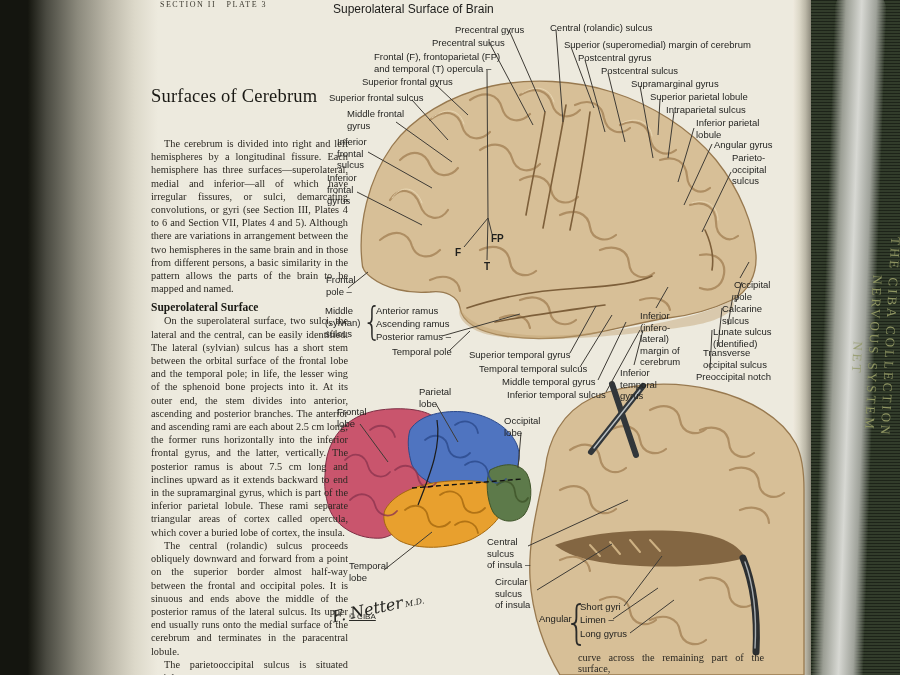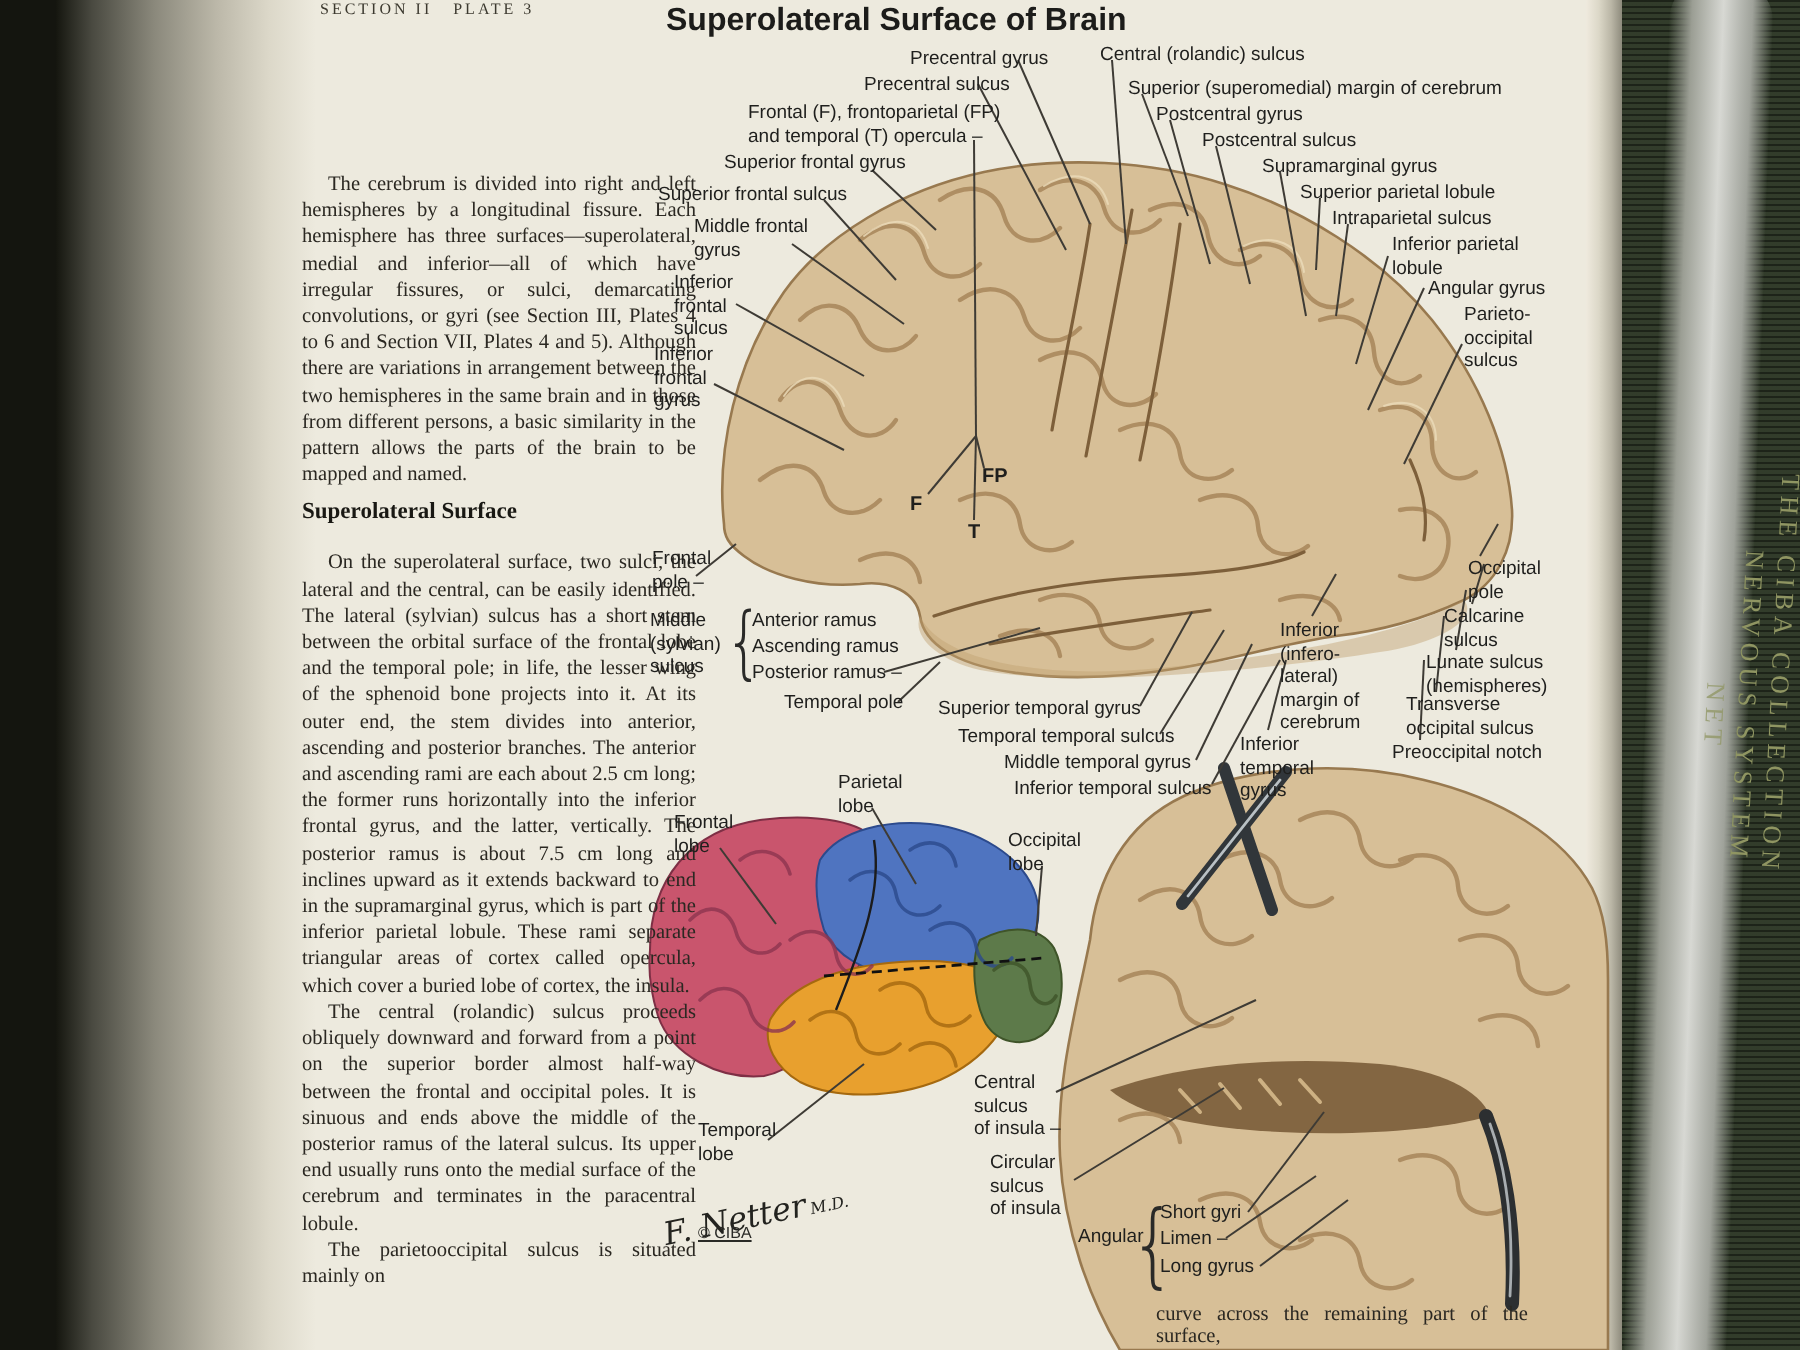--- a/index.html
+++ b/index.html
@@ -20,27 +20,27 @@
     background:linear-gradient(90deg,rgba(60,65,55,0) 0%,#9b9e94 22%,#d7d8d3 52%,#9fa29a 80%,rgba(40,44,36,0) 100%);
     border-radius:20px;}
   #spine-text{position:absolute;right:2px;top:6px;height:660px;writing-mode:vertical-rl;
     transform:rotate(3deg);color:#8f9562;font-family:"Liberation Serif",serif;
     font-size:13px;letter-spacing:3px;display:flex;flex-direction:column;align-items:center;}
   #spine-text .sp2{margin-top:34px;}
   #spine-text .sp3{margin-top:46px;opacity:.75;}
   
   .hdr-section{position:absolute;left:160px;top:0px;font-family:"Liberation Serif",serif;
     font-size:8px;letter-spacing:1.5px;color:#3c392f;white-space:pre;}
-  .plate-title{position:absolute;left:333px;top:2px;font-size:16px;font-weight:bold;color:#1c1c1a;}
+  .plate-title{position:absolute;left:333px;top:2px;font-size:12px;font-weight:normal;color:#1c1c1a;}
   
   #article{position:absolute;left:151px;top:86px;width:197px;height:589px;overflow:hidden;
     font-family:"Liberation Serif",serif;color:#2b2822;}
   #article h1{margin:0 0 30px 0;font-size:18.5px;font-weight:normal;color:#191813;letter-spacing:.2px;}
   #article p{margin:0;font-size:10.3px;line-height:13.2px;text-align:justify;text-indent:13px;}
-  #article h2{margin:6px 0 13px 0;font-size:11.5px;color:#191813;}
+  #article h2{margin:6px 0 1px 0;font-size:11.5px;color:#191813;}
   
   .cont{position:absolute;top:652px;font-family:"Liberation Serif",serif;font-size:10.3px;
     color:#2b2822;}
   #cont-mid{left:357px;width:172px;text-align:justify;}
   #cont-right{left:578px;width:186px;text-align:justify;}
   
   .lbl{position:absolute;font-size:9.5px;line-height:11.5px;color:#1f1f1d;white-space:pre-line;}
   .lbl.b{font-weight:normal;}
   .lbl.letter{font-weight:bold;font-size:10px;}
   .brace{position:absolute;font-family:"DejaVu Sans",sans-serif;font-weight:200;color:#2a2a28;}
@@ -210,20 +210,21 @@
       <path d="M624,606 L662,556"></path>
         <path d="M613,619 L658,588"></path>
       <path d="M630,633 L674,600"></path>
     </g>
   </svg>
 
   <div class="hdr-section">SECTION II   PLATE 3</div>
   <div class="plate-title">Superolateral Surface of Brain</div>
 
   <div id="article">
+    <h1>Surfaces of Cerebrum</h1>
     <p>The cerebrum is divided into right and left hemispheres by a longitudinal fissure. Each hemisphere has three surfaces—superolateral, medial and inferior—all of which have irregular fissures, or sulci, demarcating convolutions, or gyri (see Section III, Plates 4 to 6 and Section VII, Plates 4 and 5). Although there are variations in arrangement between the two hemispheres in the same brain and in those from different persons, a basic similarity in the pattern allows the parts of the brain to be mapped and named.</p>
     <h2>Superolateral Surface</h2>
     <p>On the superolateral surface, two sulci, the lateral and the central, can be easily identified. The lateral (sylvian) sulcus has a short stem between the orbital surface of the frontal lobe and the temporal pole; in life, the lesser wing of the sphenoid bone projects into it. At its outer end, the stem divides into anterior, ascending and posterior branches. The anterior and ascending rami are each about 2.5 cm long; the former runs horizontally into the inferior frontal gyrus, and the latter, vertically. The posterior ramus is about 7.5 cm long and inclines upward as it extends backward to end in the supramarginal gyrus, which is part of the inferior parietal lobule. These rami separate triangular areas of cortex called opercula, which cover a buried lobe of cortex, the insula.</p>
     <p>The central (rolandic) sulcus proceeds obliquely downward and forward from a point on the superior border almost half-way between the frontal and occipital poles. It is sinuous and ends above the middle of the posterior ramus of the lateral sulcus. Its upper end usually runs onto the medial surface of the cerebrum and terminates in the paracentral lobule.</p>
     <p>The parietooccipital sulcus is situated mainly on</p>
   </div>
 
   <div id="cont-right" class="cont">curve across the remaining part of the surface,</div>
 
   <div class="lbl" style="left:455px;top:24px">Precentral gyrus</div>
@@ -261,21 +262,21 @@
 lobule</div>
   <div class="lbl" style="left:714px;top:139px">Angular gyrus</div>
   <div class="lbl" style="left:732px;top:152px">Parieto-
 occipital
 sulcus</div>
   <div class="lbl" style="left:734px;top:279px">Occipital
 pole</div>
   <div class="lbl" style="left:722px;top:303px">Calcarine
 sulcus</div>
   <div class="lbl" style="left:713px;top:326px">Lunate sulcus
-(hemispheres)</div>
+(identified)</div>
   <div class="lbl" style="left:703px;top:347px">Transverse
 occipital sulcus</div>
   <div class="lbl" style="left:696px;top:371px">Preoccipital notch</div>
   <div class="lbl" style="left:640px;top:310px">Inferior
 (infero-
 lateral)
 margin of
 cerebrum</div>
   <div class="lbl" style="left:620px;top:367px">Inferior
 temporal

